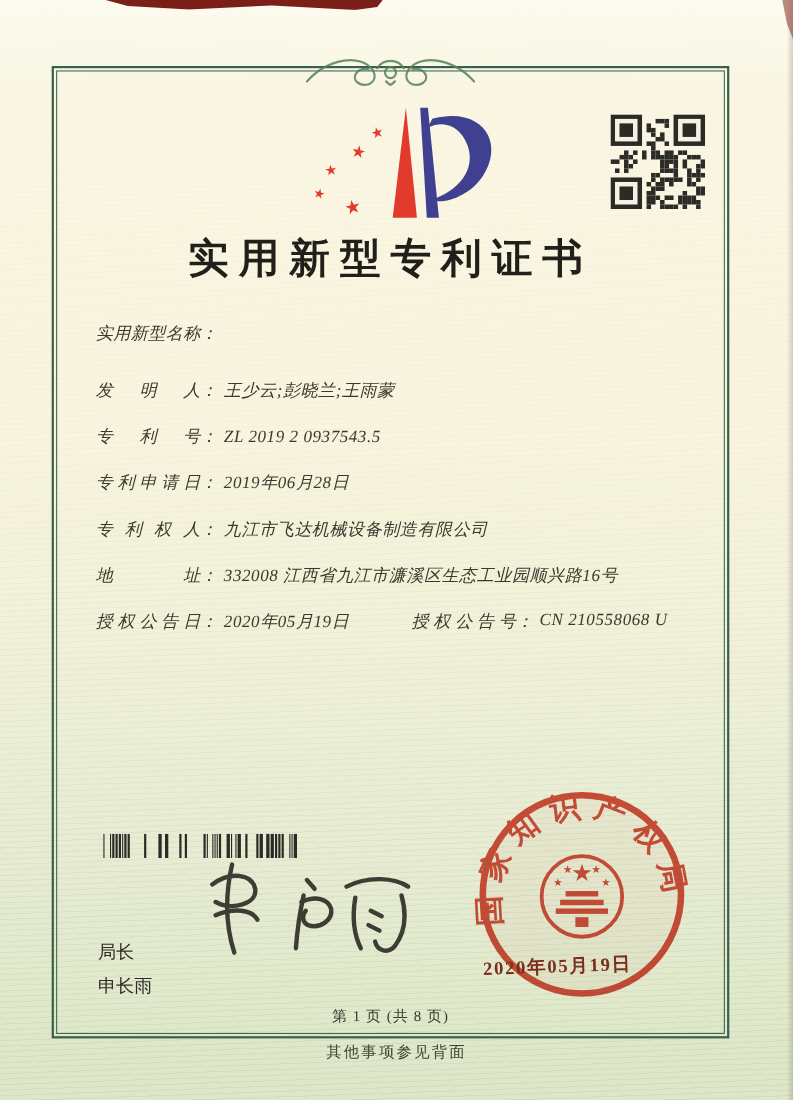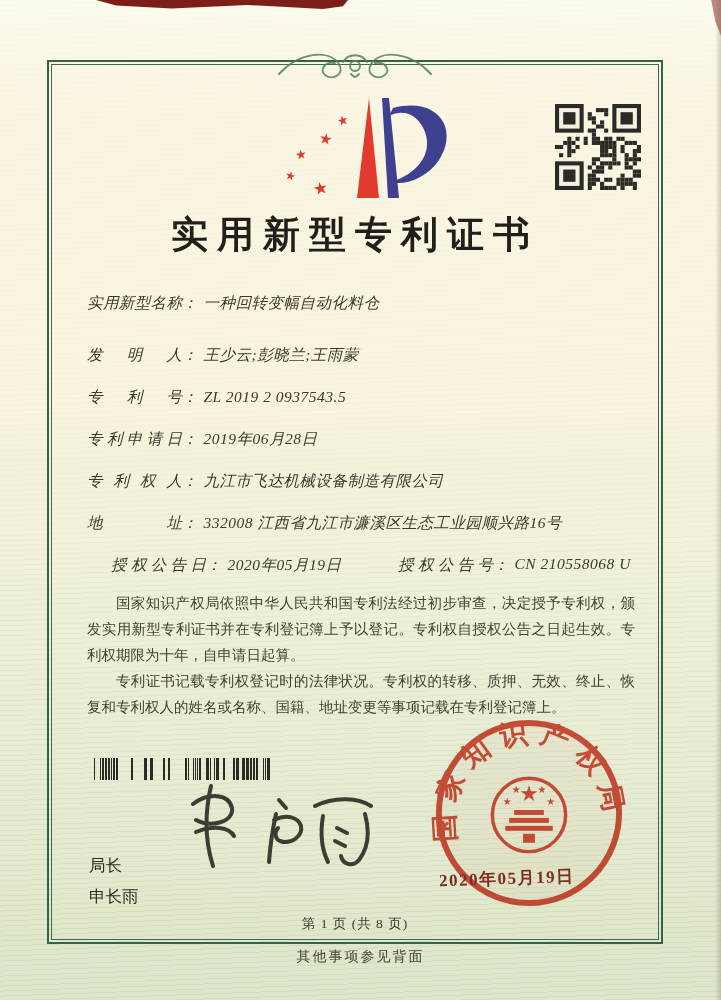--- a/index.html
+++ b/index.html
@@ -33,21 +33,21 @@
 
   .title{position:absolute;left:0;top:148px;width:100%;text-align:center;
     font-size:37px;font-weight:600;letter-spacing:9px;color:#201f1a;}
 
   .fields{position:absolute;left:38px;top:231px;width:552px;font-size:15.5px;color:#3a392e;font-style:italic;}
   .f-row{display:flex;align-items:baseline;height:42px;}
   .f-row.first{margin-bottom:10px;}
   .f-label{display:inline-block;width:95px;text-align:justify;text-align-last:justify;}
   .f-colon{margin-right:6px;}
   .f-value{letter-spacing:.5px;white-space:nowrap;}
-  .grant-left{display:flex;align-items:baseline;width:287px;margin-left:24px;}
+  .grant-left{display:flex;align-items:baseline;width:287px;}
   .grant-right{display:flex;align-items:flex-start;}
 
   .paras{position:absolute;left:38px;top:528px;width:548px;font-size:14.5px;line-height:26px;
     color:#413f33;text-align:justify;}
   .paras p{margin:0;text-indent:2em;}
 
   .barcode{position:absolute;left:38px;top:696px;width:186px;height:22px;}
 
   .director{position:absolute;left:40px;top:788px;font-size:16.5px;line-height:31px;color:#2e2d26;}
   .signature{position:absolute;left:128px;top:708px;width:210px;height:115px;}
@@ -228,21 +228,20 @@
           <rect x="4" y="60" width="20" height="20" fill="#f6f2e2"></rect>
           <rect x="8" y="64" width="12" height="12" fill="#2a2a26"></rect>
         </svg>
 
       <div class="title">实用新型专利证书</div>
 
       <div class="fields">
         <div class="f-row first">
           <span class="f-label">实用新型名称</span>
             <span class="f-colon">：</span>
-          <span class="f-value">一种回转变幅自动化料仓</span>
         </div>
         <div class="f-row">
           <span class="f-label">发明人</span>
             <span class="f-colon">：</span>
           <span class="f-value">王少云;彭晓兰;王雨蒙</span>
         </div>
         <div class="f-row">
           <span class="f-label">专利号</span>
             <span class="f-colon">：</span>
           <span class="f-value">ZL 2019 2 0937543.5</span>
@@ -269,24 +268,20 @@
             <span class="f-value">2020年05月19日</span>
           </span>
           <span class="grant-right">
             <span class="f-label">授权公告号</span>
               <span class="f-colon">：</span>
             <span class="f-value">CN 210558068 U</span>
           </span>
         </div>
       </div>
 
-      <div class="paras">
-        <p>国家知识产权局依照中华人民共和国专利法经过初步审查，决定授予专利权，颁发实用新型专利证书并在专利登记簿上予以登记。专利权自授权公告之日起生效。专利权期限为十年，自申请日起算。</p>
-        <p>专利证书记载专利权登记时的法律状况。专利权的转移、质押、无效、终止、恢复和专利权人的姓名或名称、国籍、地址变更等事项记载在专利登记簿上。</p>
-      </div>
 
       <svg class="barcode" id="barcode-svg" viewBox="0 0 186 22" preserveAspectRatio="none">
           <rect x="7" y="0" width="1" height="22" fill="#2b2b26"></rect>
           <rect x="13" y="0" width="1" height="22" fill="#2b2b26"></rect>
           <rect x="15" y="0" width="2" height="22" fill="#2b2b26"></rect>
           <rect x="18" y="0" width="2" height="22" fill="#2b2b26"></rect>
           <rect x="21" y="0" width="2" height="22" fill="#2b2b26"></rect>
           <rect x="24" y="0" width="1" height="22" fill="#2b2b26"></rect>
           <rect x="26" y="0" width="2" height="22" fill="#2b2b26"></rect>
           <rect x="29" y="0" width="2" height="22" fill="#2b2b26"></rect>

